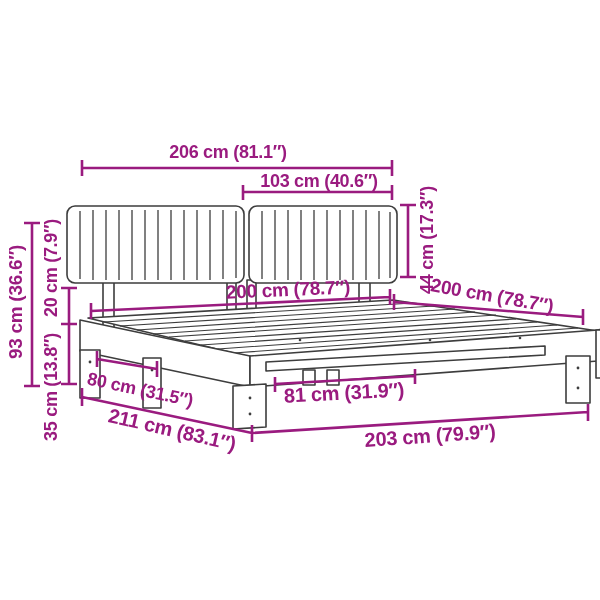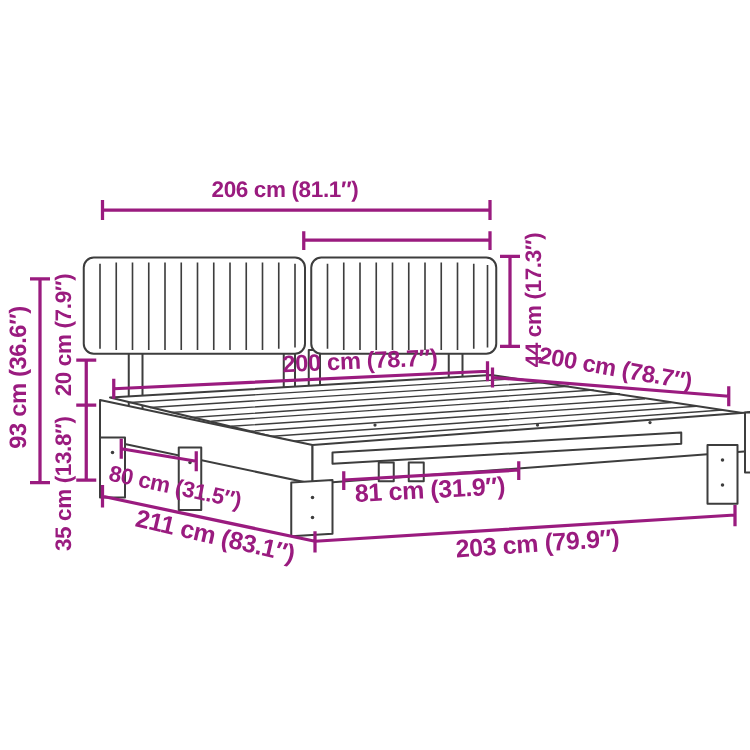--- a/index.html
+++ b/index.html
@@ -94,20 +94,21 @@
       <path d="M91 303 V319 M91 311 L390 297 M390 289 V305"></path>
       <path d="M394 294 V310 M394 302 L583 317 M583 309 V325"></path>
       <path d="M97 351 V367 M97 359 L157 369 M157 361 V377"></path>
       <path d="M82 388 V406 M82 397 L252 433 M252 425 V442"></path>
       <path d="M275 377 V392 M275 384 L415 376 M415 369 V384"></path>
       <path d="M252 433 L588 412 M588 404 V421"></path>
     </g>
   </svg>
 
   <div class="dim" style="left:228px;top:152px;text-align:center;">206 cm (81.1″)</div>
+  <div class="dim" style="left:319px;top:181px;">103 cm (40.6″)</div>
   <div class="dim" style="left:427px;top:240px;--r:-90deg;">44 cm (17.3″)</div>
   <div class="dim md" style="left:288px;top:290px;--r:-2.5deg;">200 cm (78.7″)</div>
   <div class="dim md" style="left:492px;top:296px;--r:10deg;">200 cm (78.7″)</div>
   <div class="dim md" style="left:16px;top:302px;--r:-90deg;">93 cm (36.6″)</div>
   <div class="dim" style="left:51px;top:268px;--r:-90deg;">20 cm (7.9″)</div>
   <div class="dim" style="left:51px;top:387px;--r:-90deg;">35 cm (13.8″)</div>
   <div class="dim" style="left:140px;top:390px;--r:12deg;">80 cm (31.5″)</div>
   <div class="dim lg" style="left:172px;top:430px;--r:13deg;">211 cm (83.1″)</div>
   <div class="dim lg" style="left:344px;top:393px;--r:-3deg;">81 cm (31.9″)</div>
   <div class="dim lg" style="left:430px;top:436px;--r:-4deg;">203 cm (79.9″)</div>

